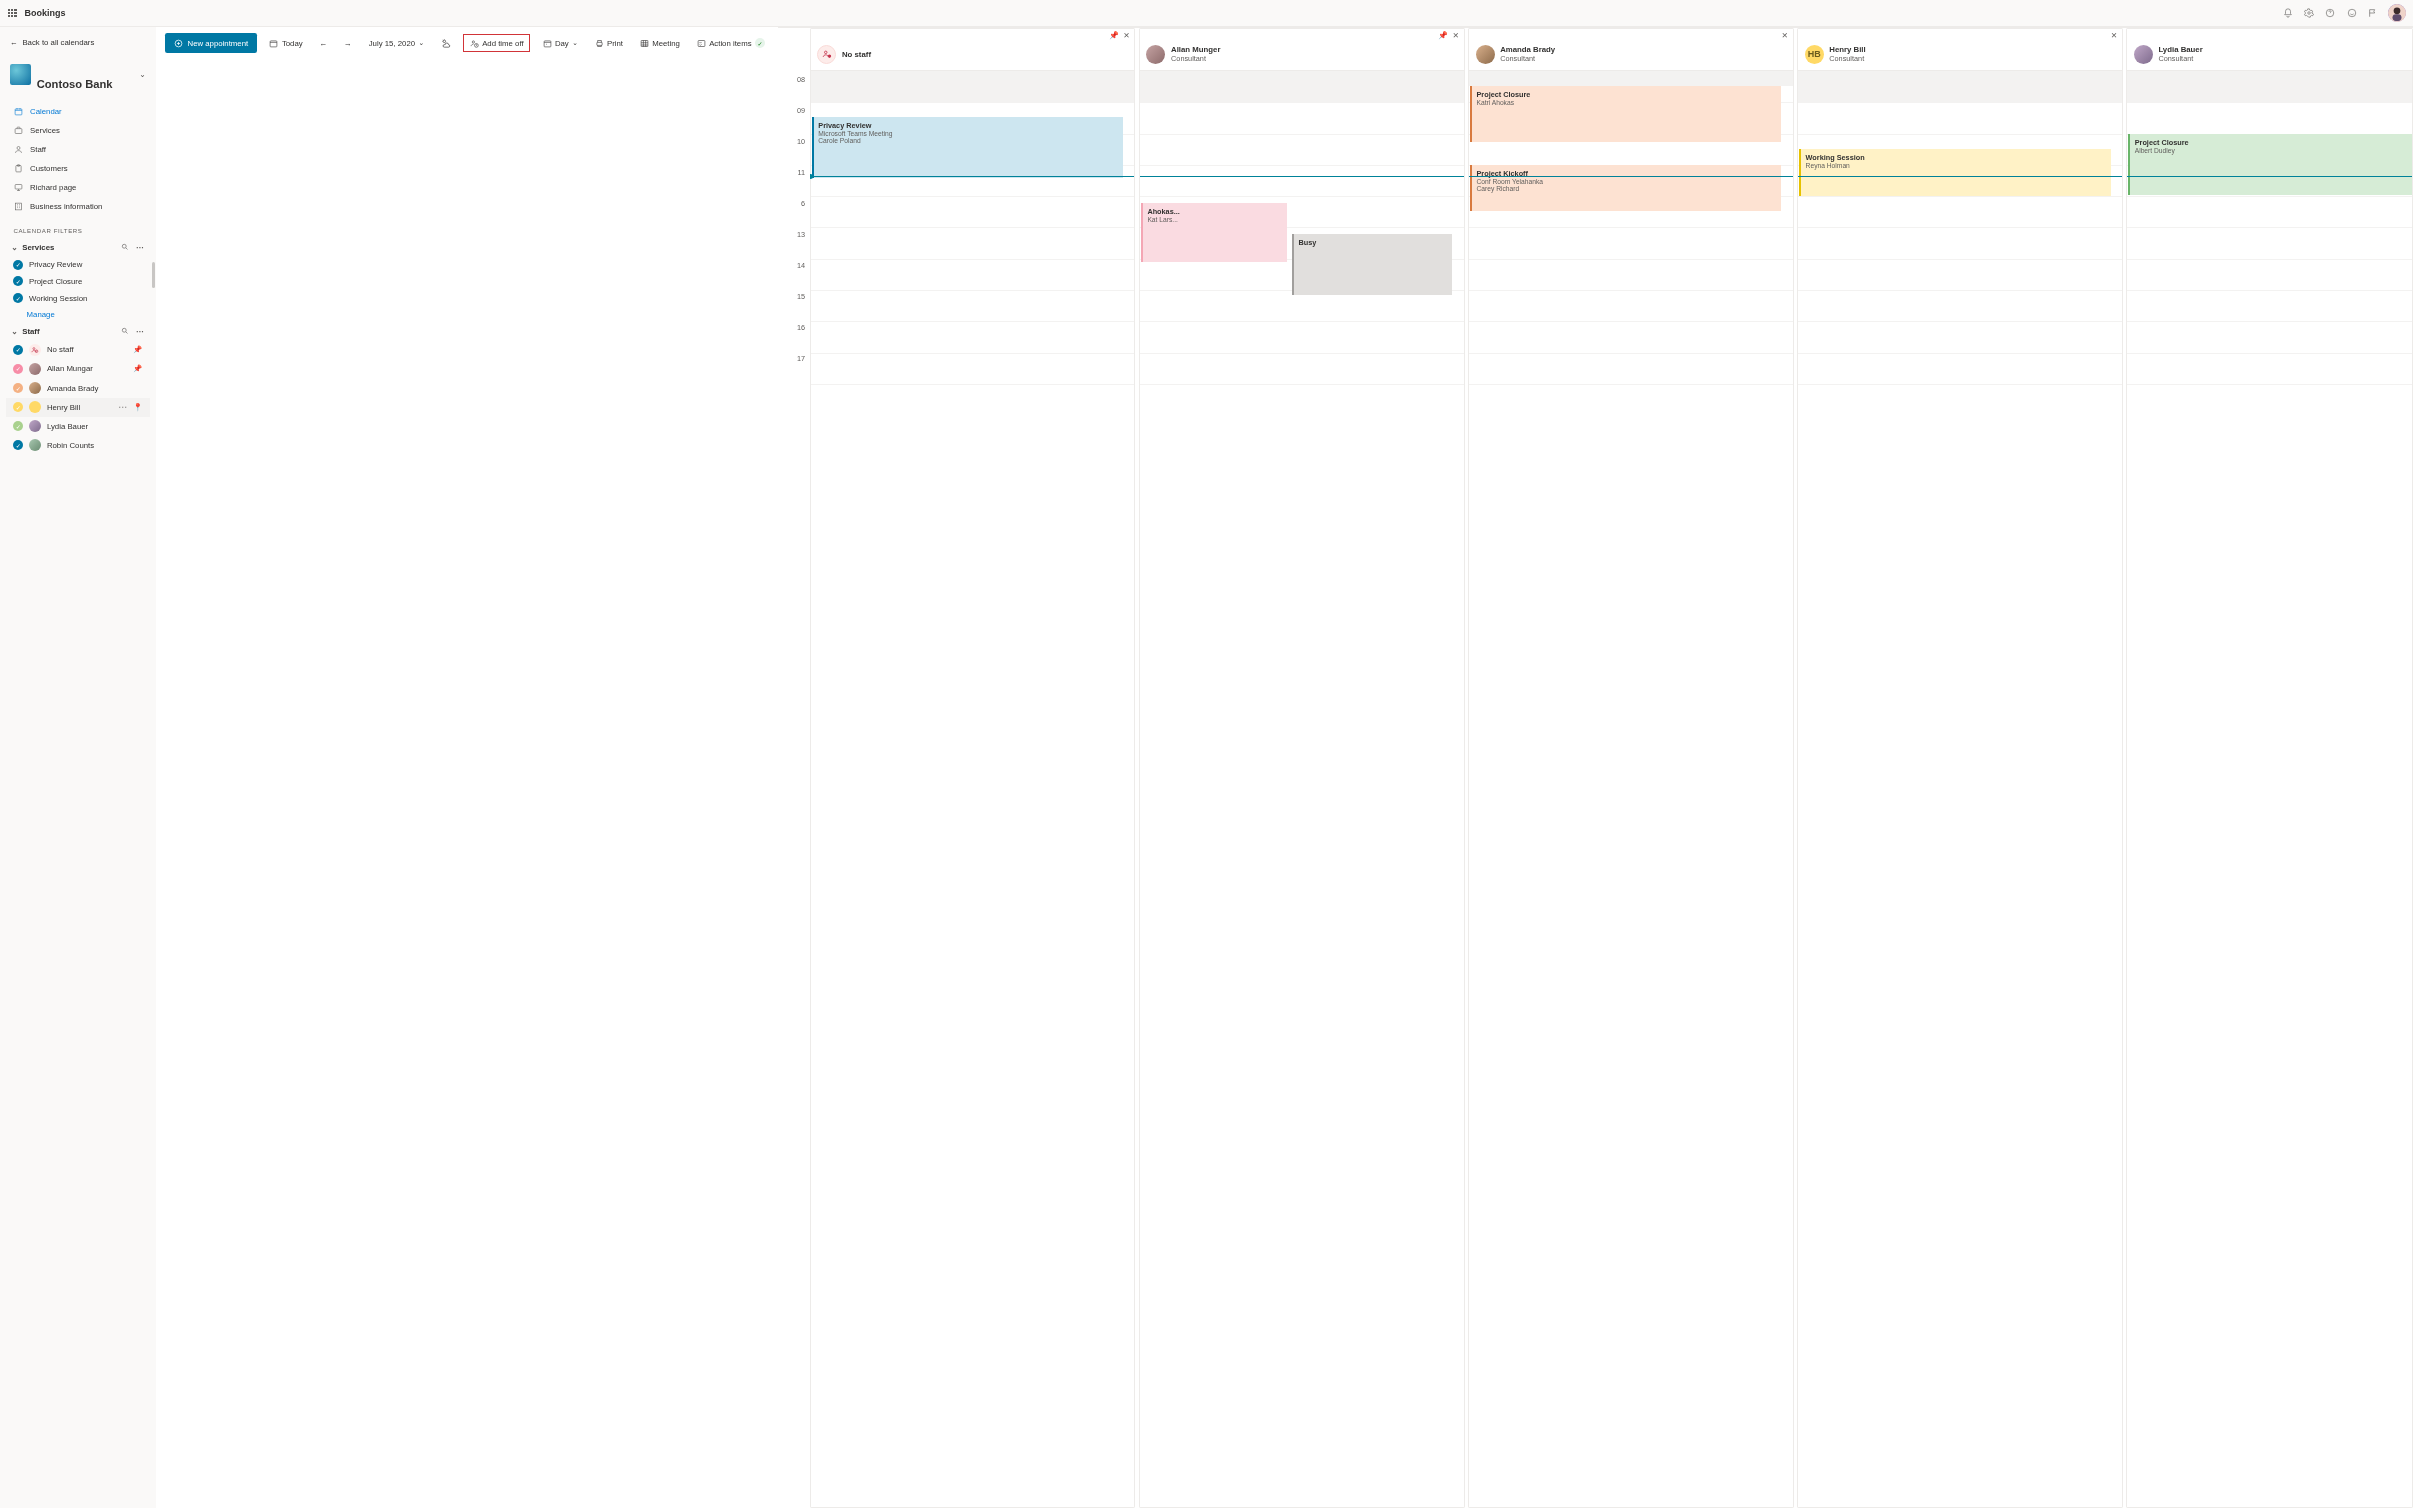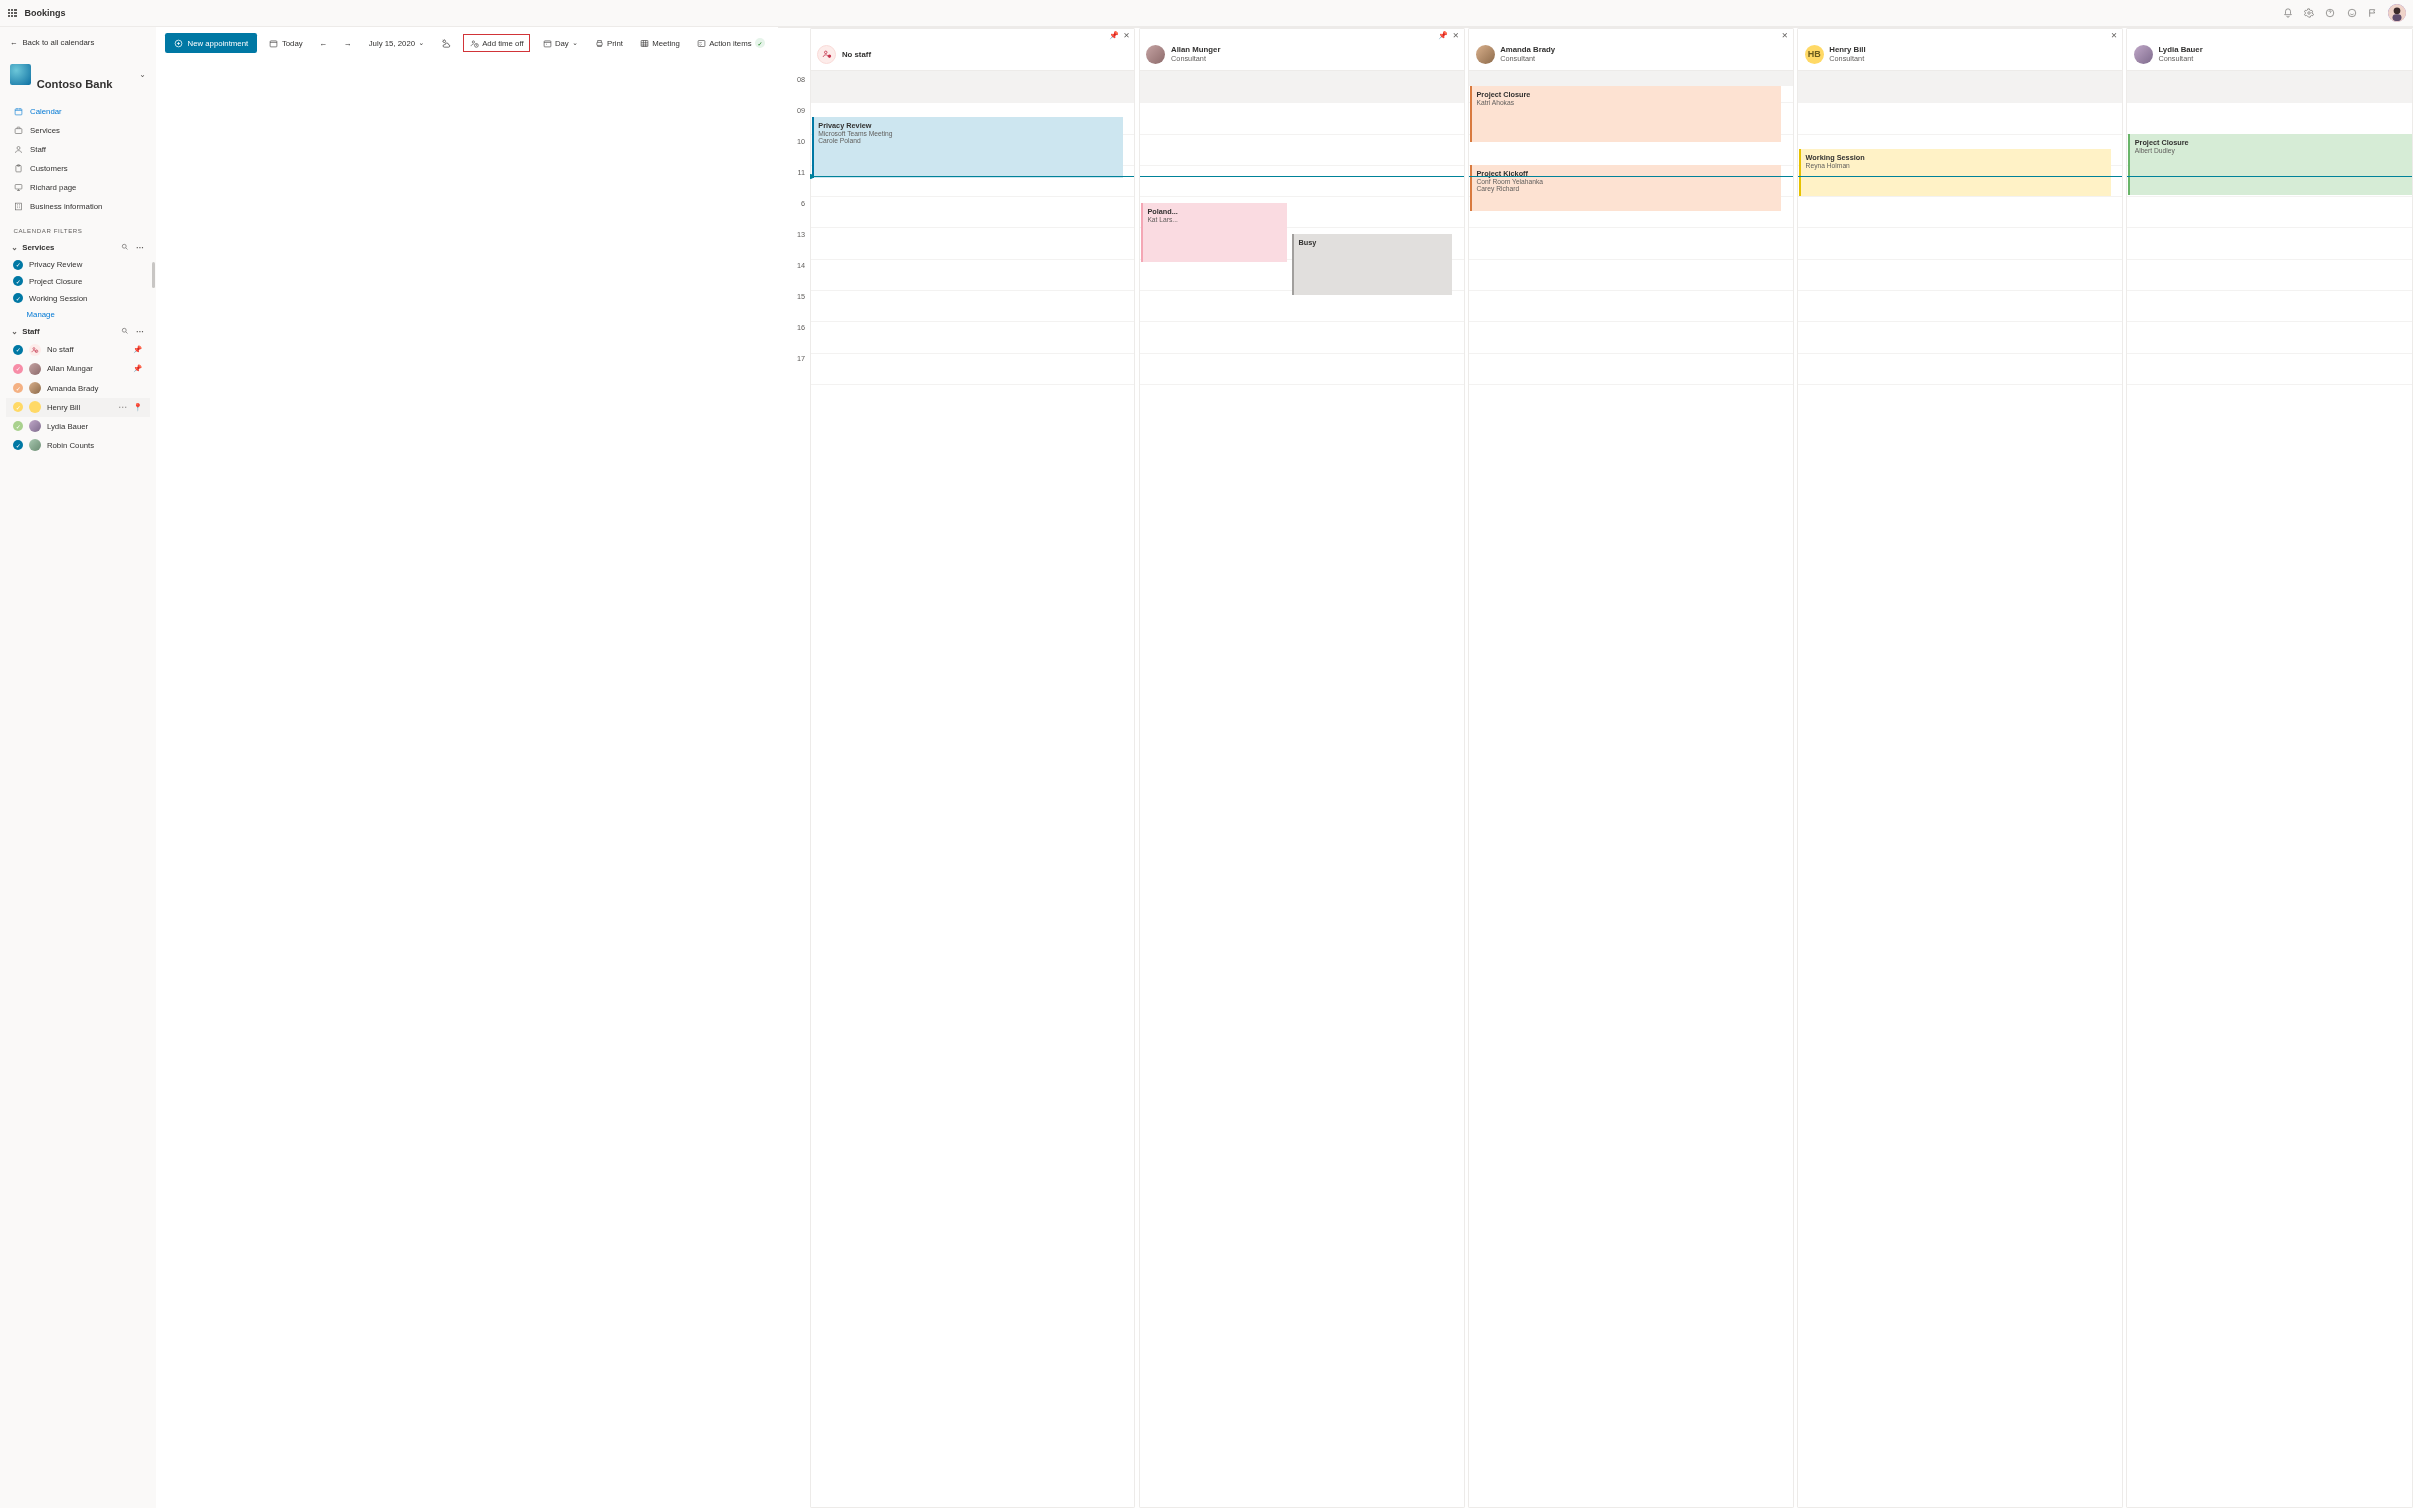--- a/index.html
+++ b/index.html
@@ -472,21 +472,21 @@
                 <div class="hr-line" style="top:94px;"></div>
                 <div class="hr-line" style="top:125px;"></div>
                 <div class="hr-line" style="top:156px;"></div>
                 <div class="hr-line" style="top:188px;"></div>
                 <div class="hr-line" style="top:219px;"></div>
                 <div class="hr-line" style="top:250px;"></div>
                 <div class="hr-line" style="top:282px;"></div>
                 <div class="hr-line" style="top:313px;"></div>
               <div class="now-line" style="top:105px;"></div>
               <div class="event ev-pink" style="top:132px;height:59px;left:1.1px;width:45%;">
-                <div class="et">Poland...</div>
+                <div class="et">Ahokas...</div>
                 <div class="es">Kat Lars...</div>
               </div>
               <div class="event ev-gray" style="top:163px;height:61px;left:47%;right:11.2px;">
                 <div class="et">Busy</div>
               </div>
             </div>
           </div>
 
           <div class="col">
             <div class="col-head">

